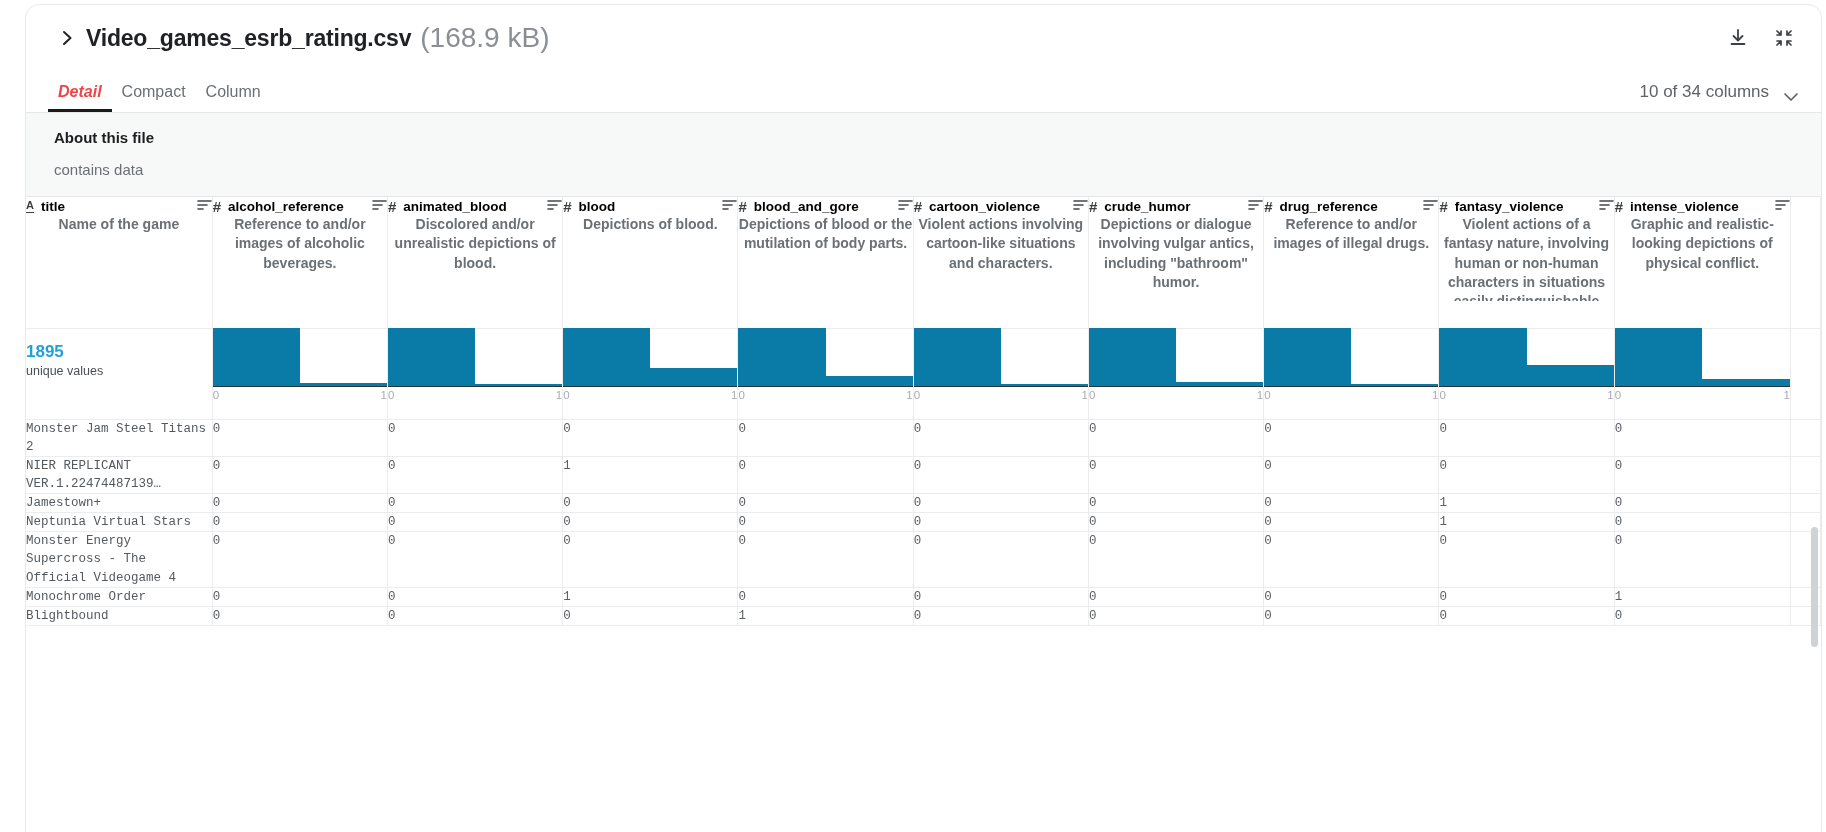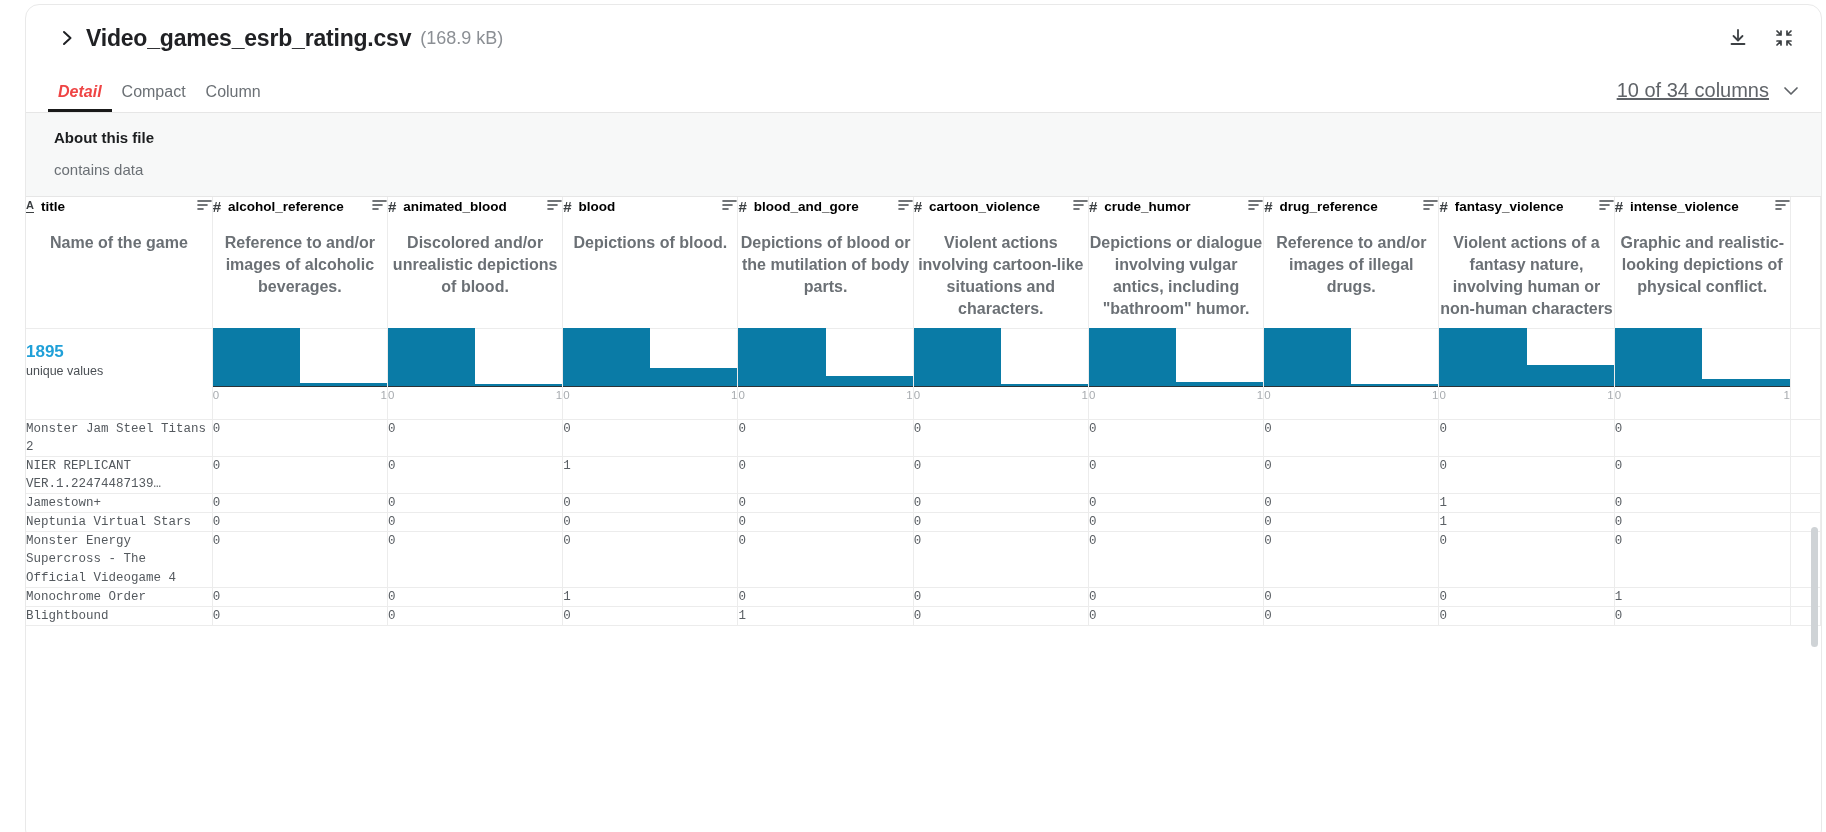--- a/index.html
+++ b/index.html
@@ -42,21 +42,21 @@
   }
   .chev-btn svg { display:block; }
   .file-title {
     font-size: 23px;
     font-weight: bold;
     color: #202124;
     letter-spacing: -0.2px;
     white-space: nowrap;
   }
   .file-size {
-    font-size: 18px;
+    font-size: 28px;
     color: #8b8f94;
     margin-left: 9px;
     white-space: nowrap;
   }
   .hdr-spacer { flex: 1; }
   .hdr-icon {
     width: 30px; height: 30px;
     display: flex; align-items: center; justify-content: center;
     margin-left: 16px;
     cursor: pointer;
@@ -82,27 +82,26 @@
   }
   .tab.active {
     color: #ef4444;
     font-weight: bold;
     border-bottom: 3px solid #1a1a1a;
     padding-bottom: 8px;
     font-style: italic;
   }
   .tabsrow-spacer { flex: 1; }
   .colcount {
-    display: flex; align-items: center;
-    font-size: 20px;
+    display: flex; align-items: flex-end;
+    font-size: 17px;
     color: #5f6368;
     padding-bottom: 10px;
     cursor: pointer;
     white-space: nowrap;
-    text-decoration: underline;
   }
   .colcount .cc-caret { margin-left: 14px; display: flex; align-items: center; }
 
   
   .about {
     background: #f7f8f8;
     border-bottom: 1px solid #e6e6e6;
     padding: 16px 28px 18px 28px;
   }
   .about-title {
@@ -179,22 +178,21 @@
     white-space: nowrap;
     overflow: hidden;
     text-overflow: ellipsis;
   }
   .sort-ico {
     flex: 0 0 auto;
     margin-left: 8px;
     cursor: pointer;
   }
   .col-desc {
-    margin-top: 17px;
-    font-size: 16px;
+    font-size: 14px;
     line-height: 1.38;
     color: #6b7075;
     overflow: hidden;
     max-height: 86px;
   }
 
   
   td.histcell {
     height: 91px;
     padding: 14px 12px 0 12px;

